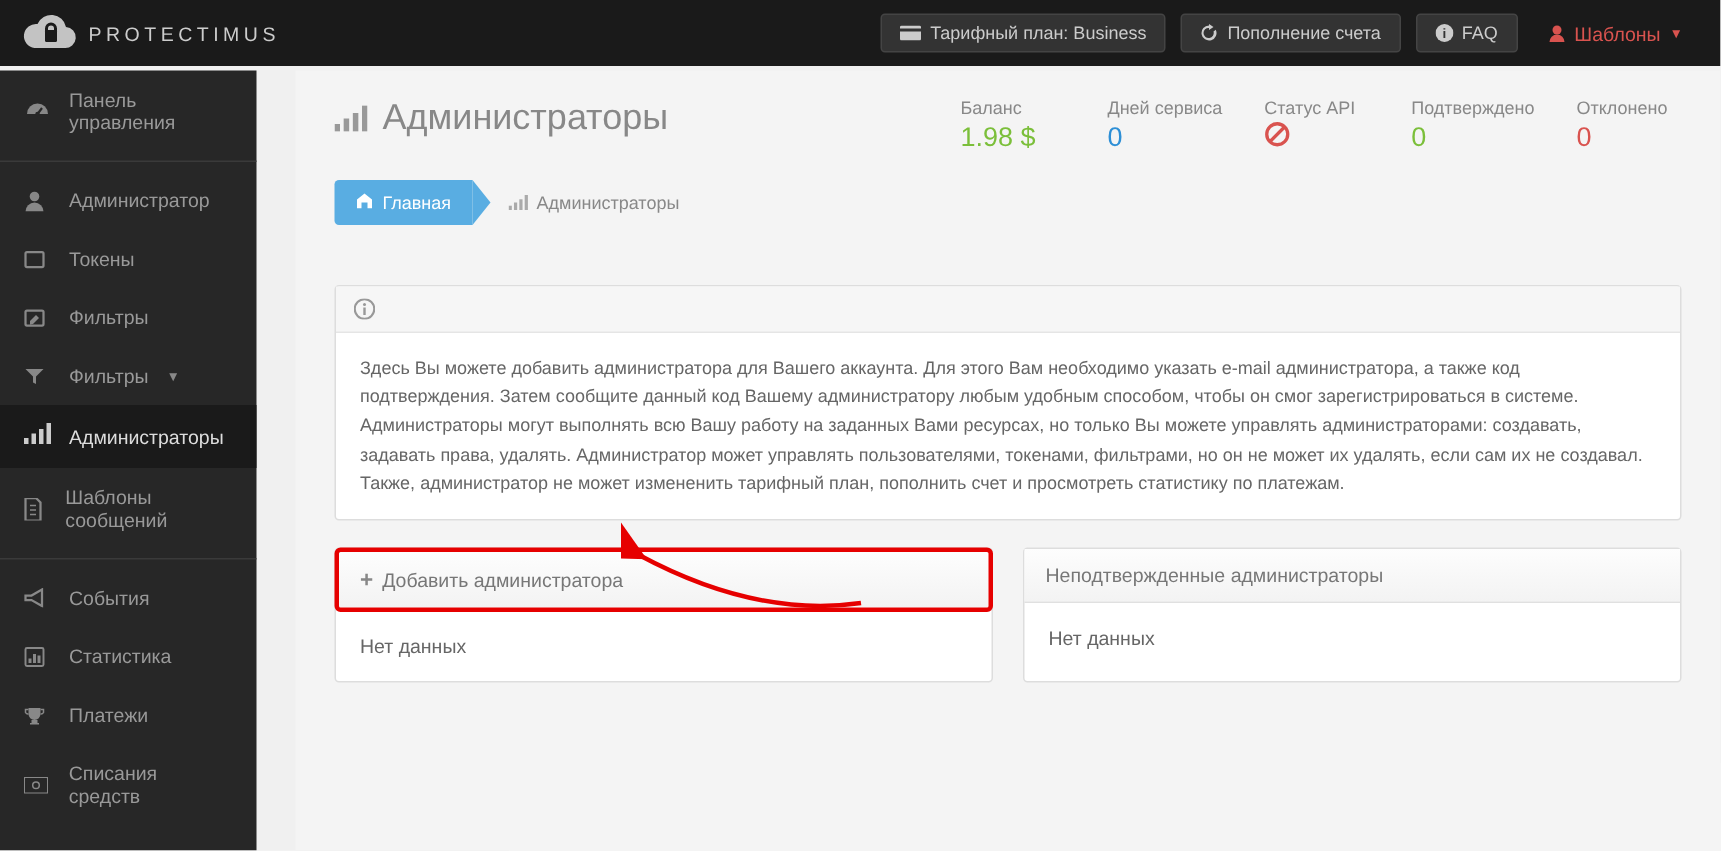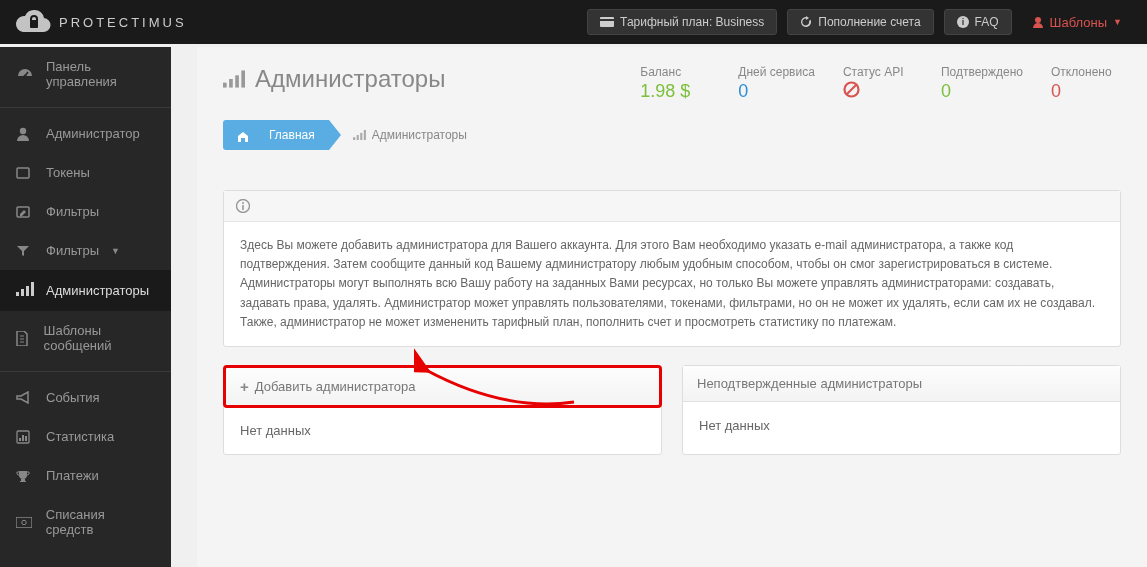--- a/index.html
+++ b/index.html
@@ -32,21 +32,21 @@
 .stat .value { font-size: 18px; }
 .stat .green { color: #7bbf3a; }
 .stat .blue { color: #2d8fd6; }
 .stat .red { color: #d9534f; }
 .stat .ban { color: #d9534f; font-size: 17px; }
 
 .content { padding: 6px 26px 24px; }
 
 
 .crumbs { display: flex; align-items: center; margin-bottom: 18px; }
-.crumb-home { background: #59ade2; color: #fff; padding: 8px 14px; border-radius: 3px 0 0 3px; position: relative; font-size: 12px; display: flex; align-items: flex-end; gap: 20px; cursor: pointer; }
+.crumb-home { background: #59ade2; color: #fff; padding: 8px 14px; border-radius: 3px 0 0 3px; position: relative; font-size: 12px; display: flex; align-items: flex-start; gap: 6px; cursor: pointer; }
 .crumb-home::after { content: ""; position: absolute; right: -12px; top: 0; border-top: 15px solid transparent; border-bottom: 15px solid transparent; border-left: 12px solid #59ade2; }
 .crumb-next { color: #888; font-size: 12px; padding: 8px 14px 8px 24px; display: flex; align-items: center; gap: 6px; }
 
 
 .info-box { background: #fff; border: 1px solid #ddd; border-radius: 3px; margin-bottom: 18px; margin-top: 40px; }
 .info-head { background: #f6f6f6; border-bottom: 1px solid #e5e5e5; padding: 8px 12px; color: #888; }
 .info-body { padding: 14px 16px; color: #666; font-size: 12px; line-height: 1.6; }
 
 
 .panels { display: flex; gap: 20px; }

